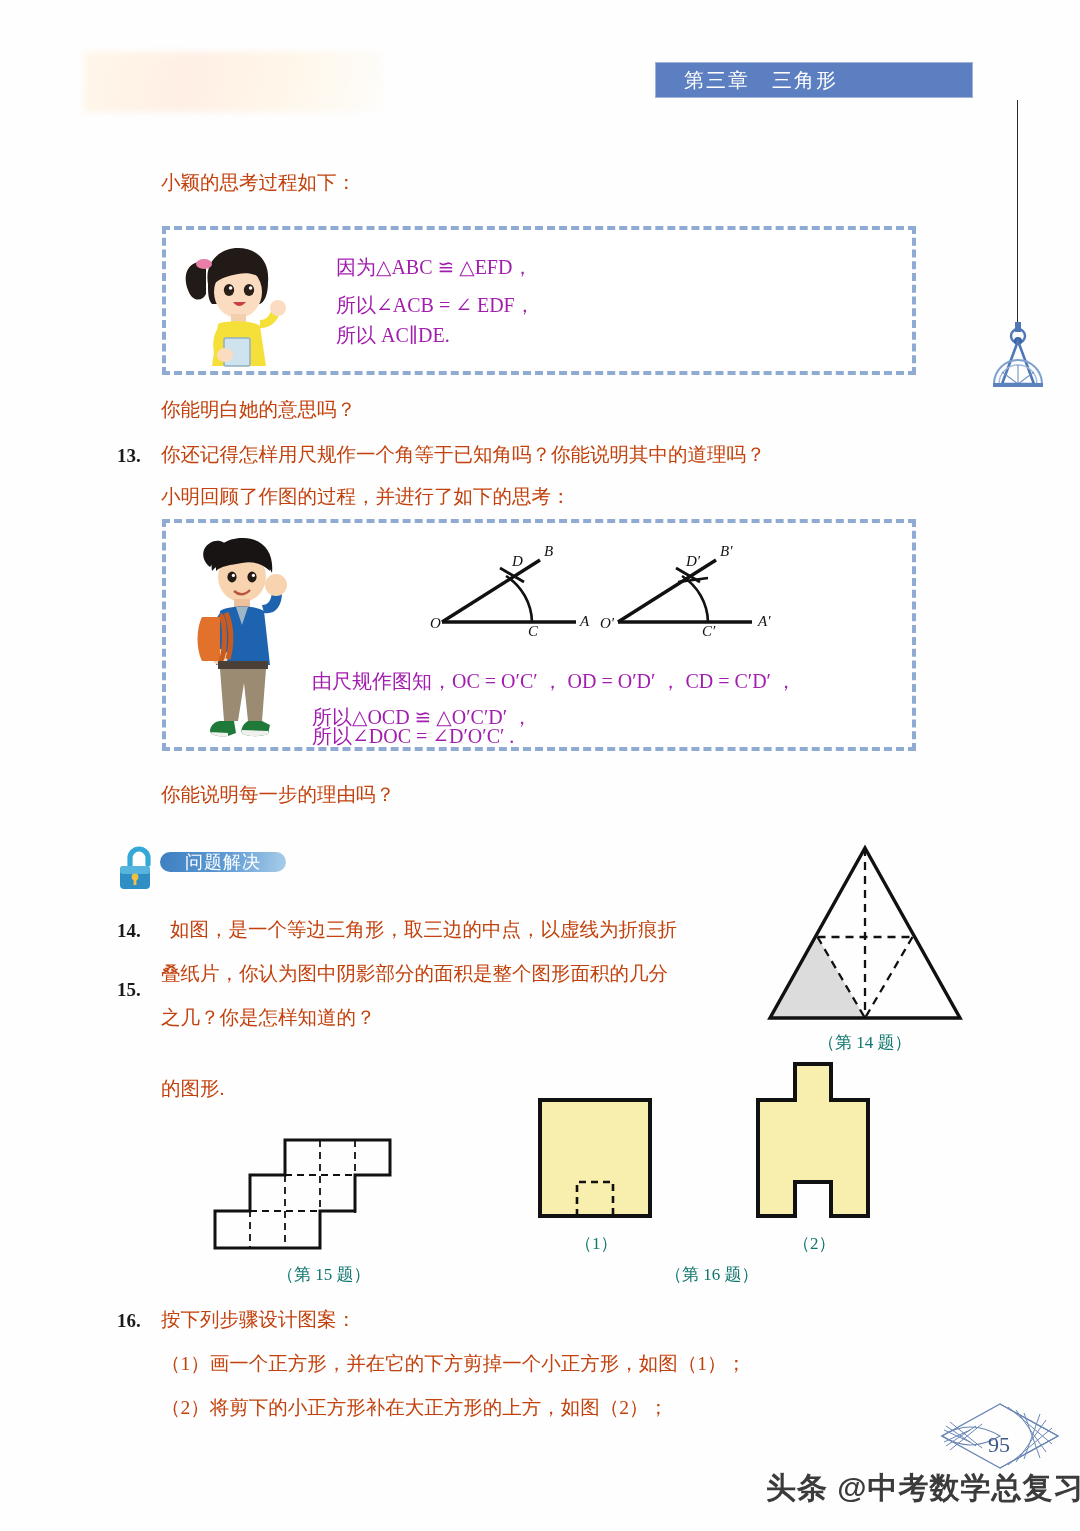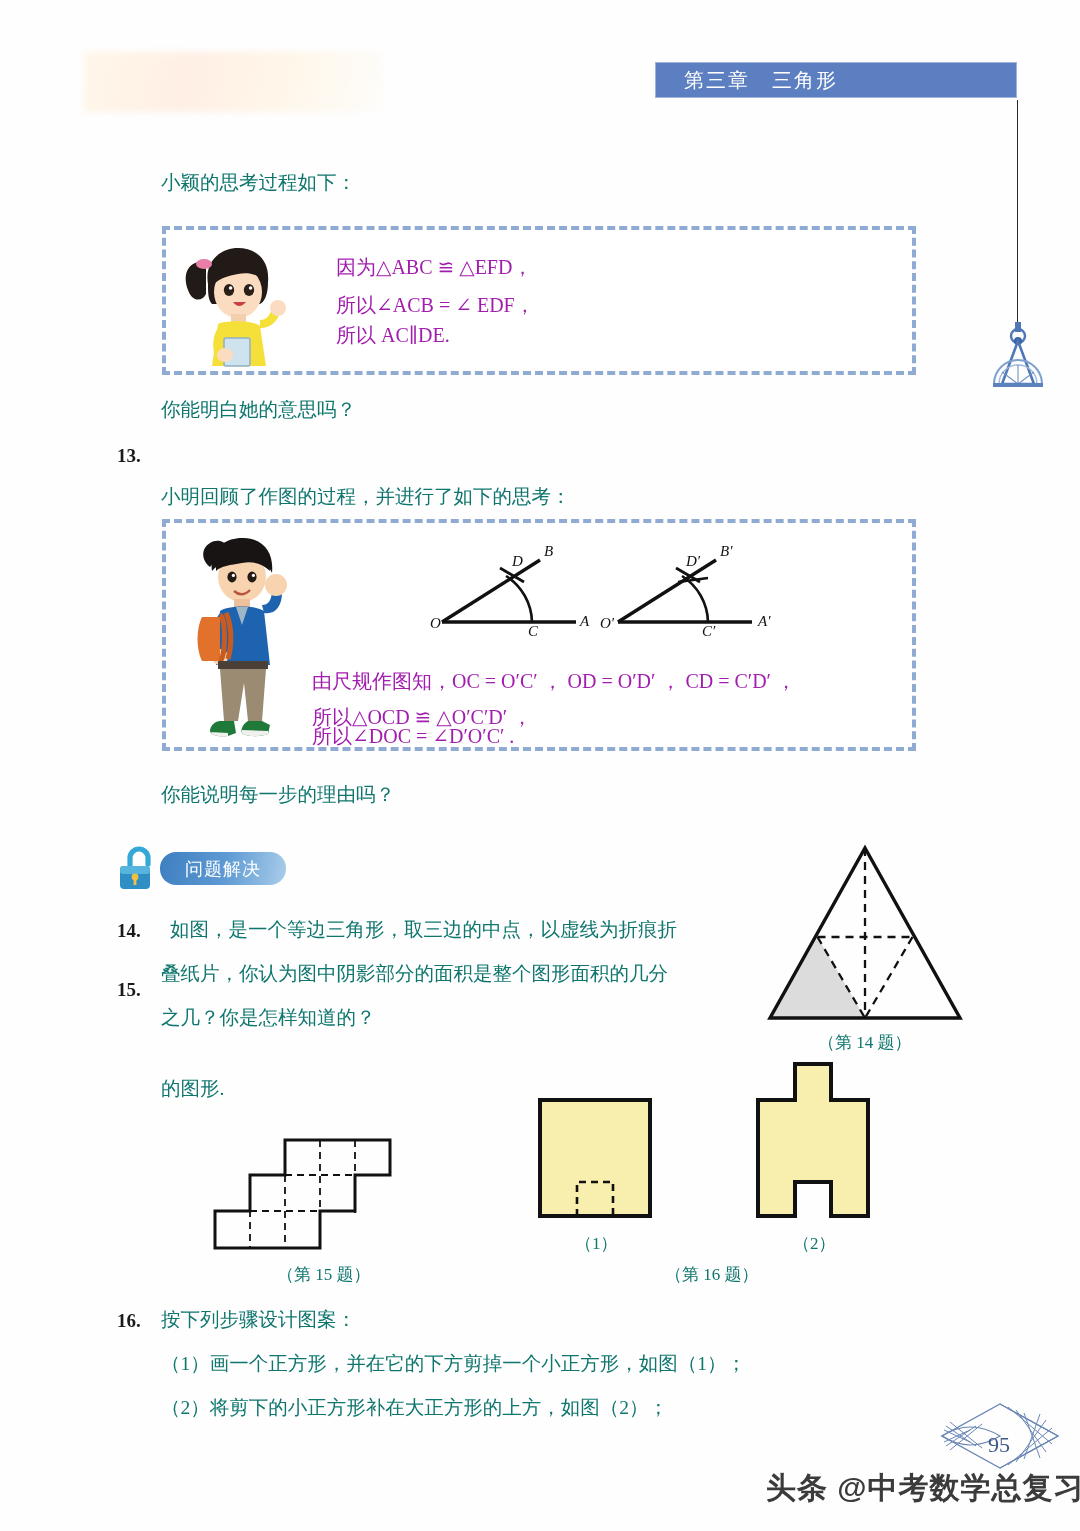--- a/index.html
+++ b/index.html
@@ -27,21 +27,21 @@
     background: linear-gradient(105deg,
         rgba(255,246,232,0.95) 0%,
         rgba(255,236,224,0.85) 35%,
         rgba(255,243,225,0.75) 65%,
         rgba(255,250,240,0.2) 100%);
     filter: blur(3px);
   }
   .header-bar {
     position: absolute;
     left: 655px; top: 62px;
-    width: 362px; height: 36px;
+    width: 318px; height: 36px;
     background: #5b7fc0;
     border: 1px solid #9db3d8;
     box-sizing: border-box;
   }
   .header-title {
     position: absolute;
     left: 28px; top: 50%;
     transform: translateY(-50%);
     color: #ffffff;
     font-size: 20px;
@@ -62,21 +62,21 @@
     left: 988px; top: 322px;
     width: 60px; height: 72px;
   }
 
   
   .line {
     position: absolute;
     font-size: 19.5px;
     line-height: 1;
     white-space: pre;
-    color: #0f766e;
+    color: #c2410c;
   }
   .num {
     position: absolute;
     font-size: 19px;
     font-weight: bold;
     font-family: "Liberation Serif", "DejaVu Serif", serif;
     white-space: pre;
   }
 
   
@@ -92,21 +92,21 @@
     font-size: 20px;
     white-space: pre;
     color: #a21caf;
     font-family: "Liberation Serif", "DejaVu Serif", serif;
   }
 
   
   .badge {
     position: absolute;
     left: 160px; top: 852px;
-    width: 126px; height: 33px;
+    width: 126px; height: 20px;
     border-radius: 16px;
     background: linear-gradient(100deg, #3e7fc1 0%, #5e9ad3 52%, #a9cdea 100%);
     color: #ffffff;
     font-size: 18px;
     letter-spacing: 1px;
     display: flex;
     align-items: center;
     justify-content: center;
     box-sizing: border-box;
   }
@@ -207,20 +207,21 @@
     <ellipse cx="47" cy="115" rx="8" ry="7" fill="#fbdcc0"></ellipse>
   </svg>
 
   <div class="mathline" style="left:336px; top:254px;">因为△ABC ≌ △EFD，</div>
   <div class="mathline" style="left:336px; top:292px;">所以∠ACB = ∠ EDF，</div>
   <div class="mathline" style="left:336px; top:322px;">所以 AC∥DE.</div>
 
   <div class="line" style="left:161px; top:400px;text-align:right;">你能明白她的意思吗？</div>
 
   <div class="num" style="left:117px; top:445px;">13.</div>
+  <div class="line" style="left:161px; top:445px;">你还记得怎样用尺规作一个角等于已知角吗？你能说明其中的道理吗？</div>
   <div class="line" style="left:161px; top:487px;">小明回顾了作图的过程，并进行了如下的思考：</div>
 
   <div class="dashbox" style="left:162px; top:519px; width:754px; height:232px;"></div>
 
   <svg style="position:absolute; left:176px; top:533px; width:128px; height:210px;" viewBox="0 0 128 210">
 
     <path d="M36 38 C32 14 52 4 68 5 C88 6 98 20 96 40 C92 30 82 26 70 26 C56 26 42 30 36 38 Z" fill="#181414"></path>
     <path d="M34 34 C26 28 24 16 34 10 C40 6 48 8 50 12 Z" fill="#181414"></path>
 
     <ellipse cx="66" cy="44" rx="24" ry="25" fill="#f7d3b0"></ellipse>

